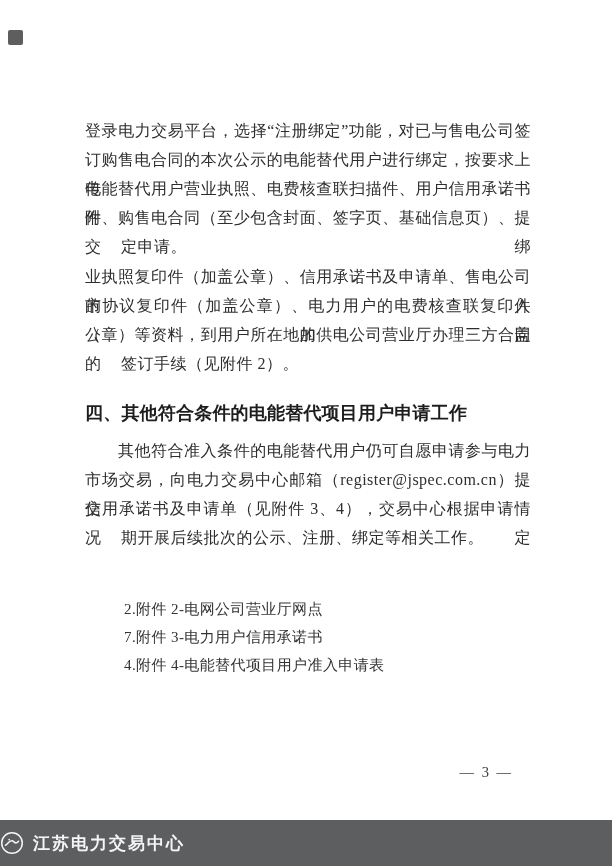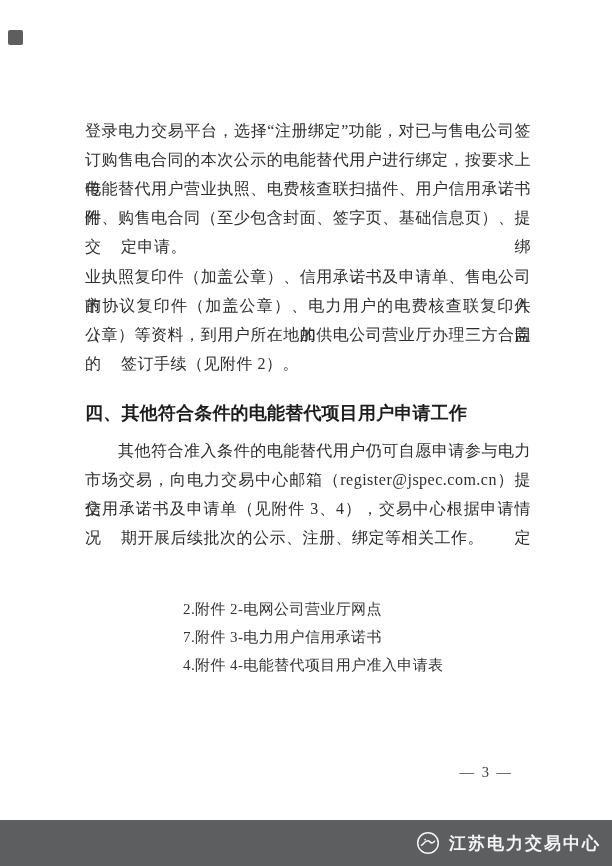--- a/index.html
+++ b/index.html
@@ -30,30 +30,30 @@
     position:absolute;left:0;top:401px;margin:0;width:446px;
     font-family:"Liberation Sans","DejaVu Sans",sans-serif;
     font-size:18px;font-weight:bold;color:#1d1d1d;
     letter-spacing:0.2px;white-space:nowrap;
   }
   .p3{top:436px;}
   .attachments{position:absolute;left:0;top:595px;width:446px;font-size:15px;color:#333;}
   .att-row{margin-left:23px;line-height:28px;white-space:nowrap;}
   .att-label{letter-spacing:1px;}
   .att-item{letter-spacing:0.4px;}
-  .att-sub{margin-left:98px;line-height:28px;letter-spacing:0.4px;white-space:nowrap;}
+  .att-sub{margin-left:39px;line-height:28px;letter-spacing:0.4px;white-space:nowrap;}
   .page-number{
     position:absolute;left:0;top:764px;width:446px;
     text-align:right;padding-right:18px;box-sizing:border-box;
     font-size:14.5px;color:#3a3a3a;letter-spacing:2px;
   }
   .footer-bar{
     position:absolute;left:0;bottom:0;width:612px;height:46px;
     background:#5d5e60;
-    display:flex;align-items:center;justify-content:flex-end;
+    display:flex;align-items:center;justify-content:flex-start;
     padding-right:11px;box-sizing:border-box;gap:9px;
   }
   .logo{display:inline-flex;width:24px;height:24px;}
   .brand{
     font-family:"Liberation Sans","DejaVu Sans",sans-serif;
     font-size:17px;font-weight:bold;color:#f5f5f5;letter-spacing:2px;
     white-space:nowrap;
   }
 </style>
 </head>

